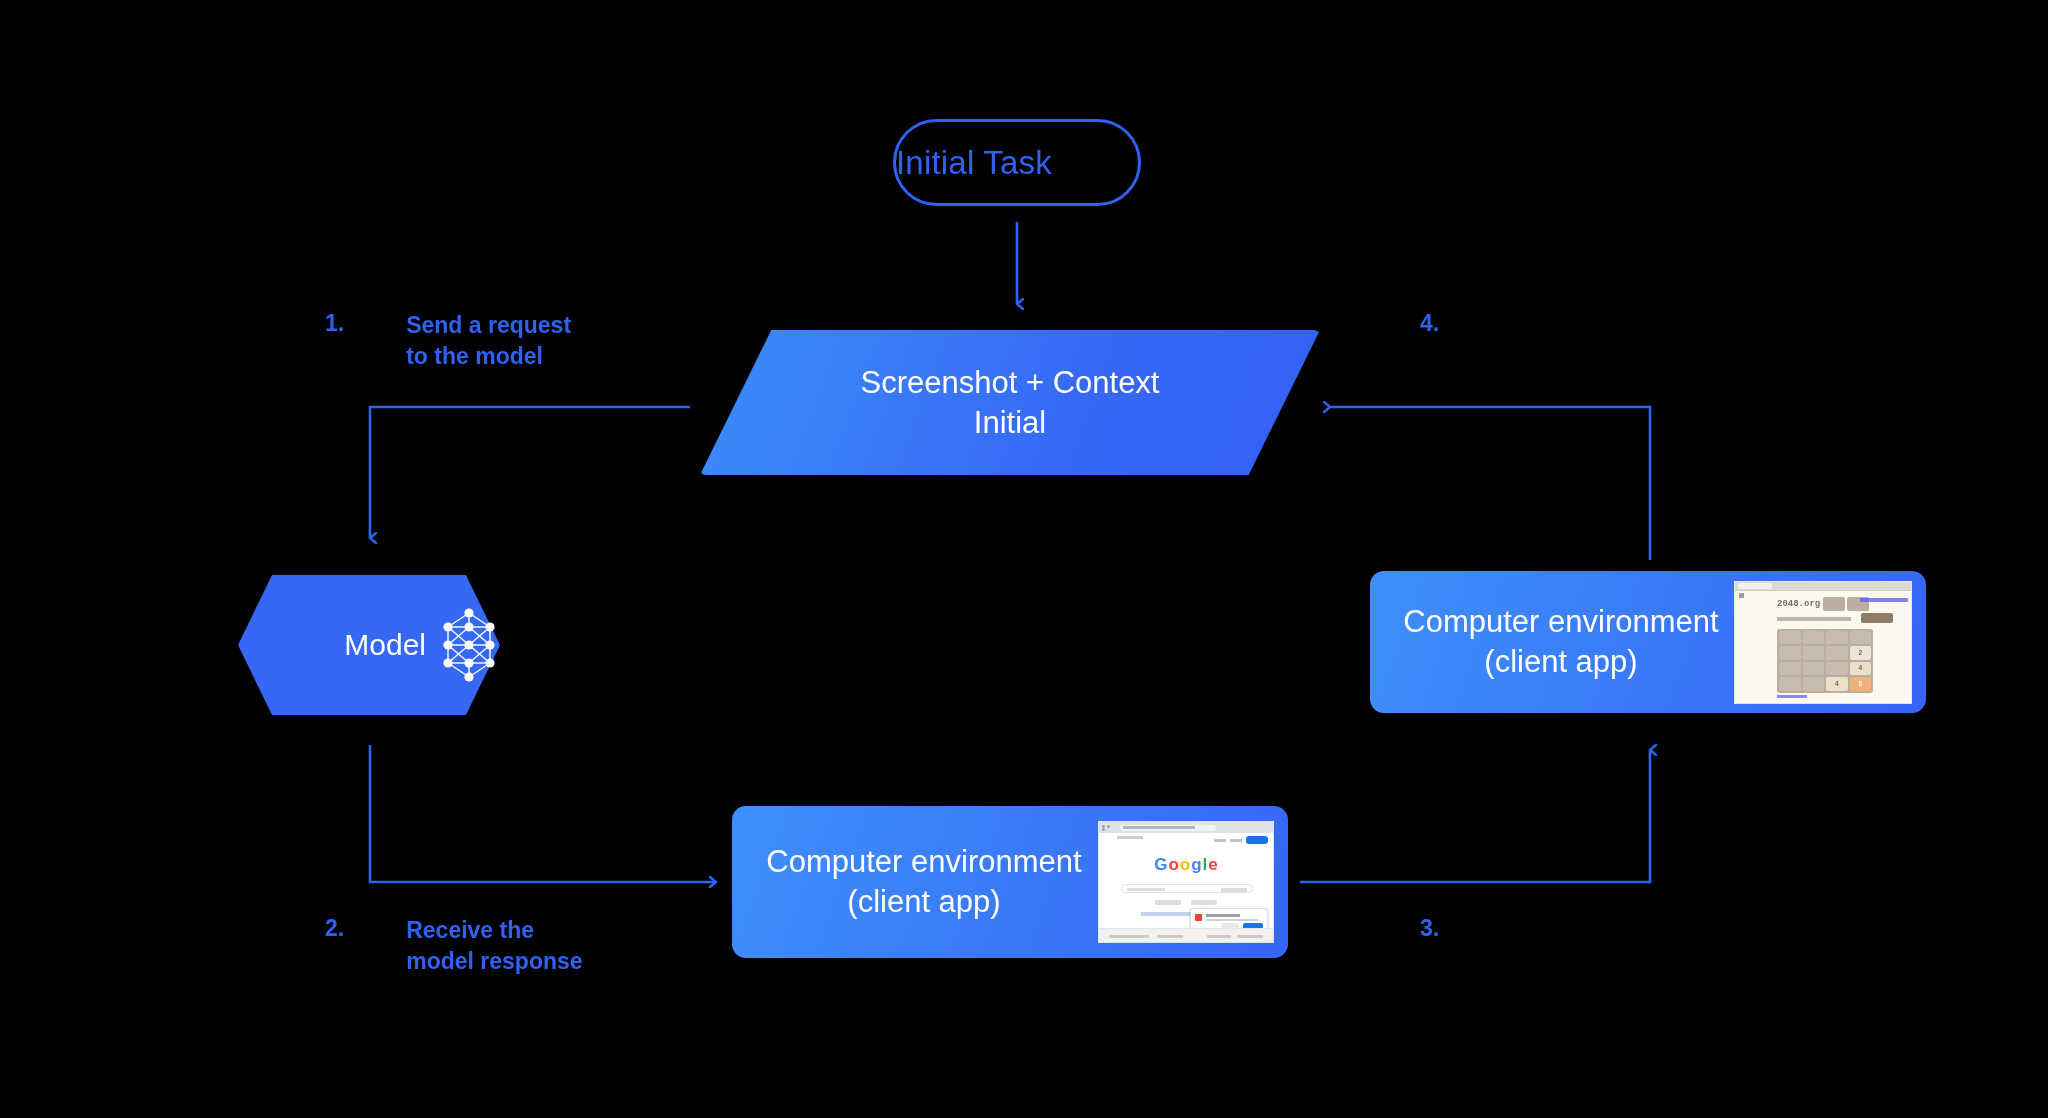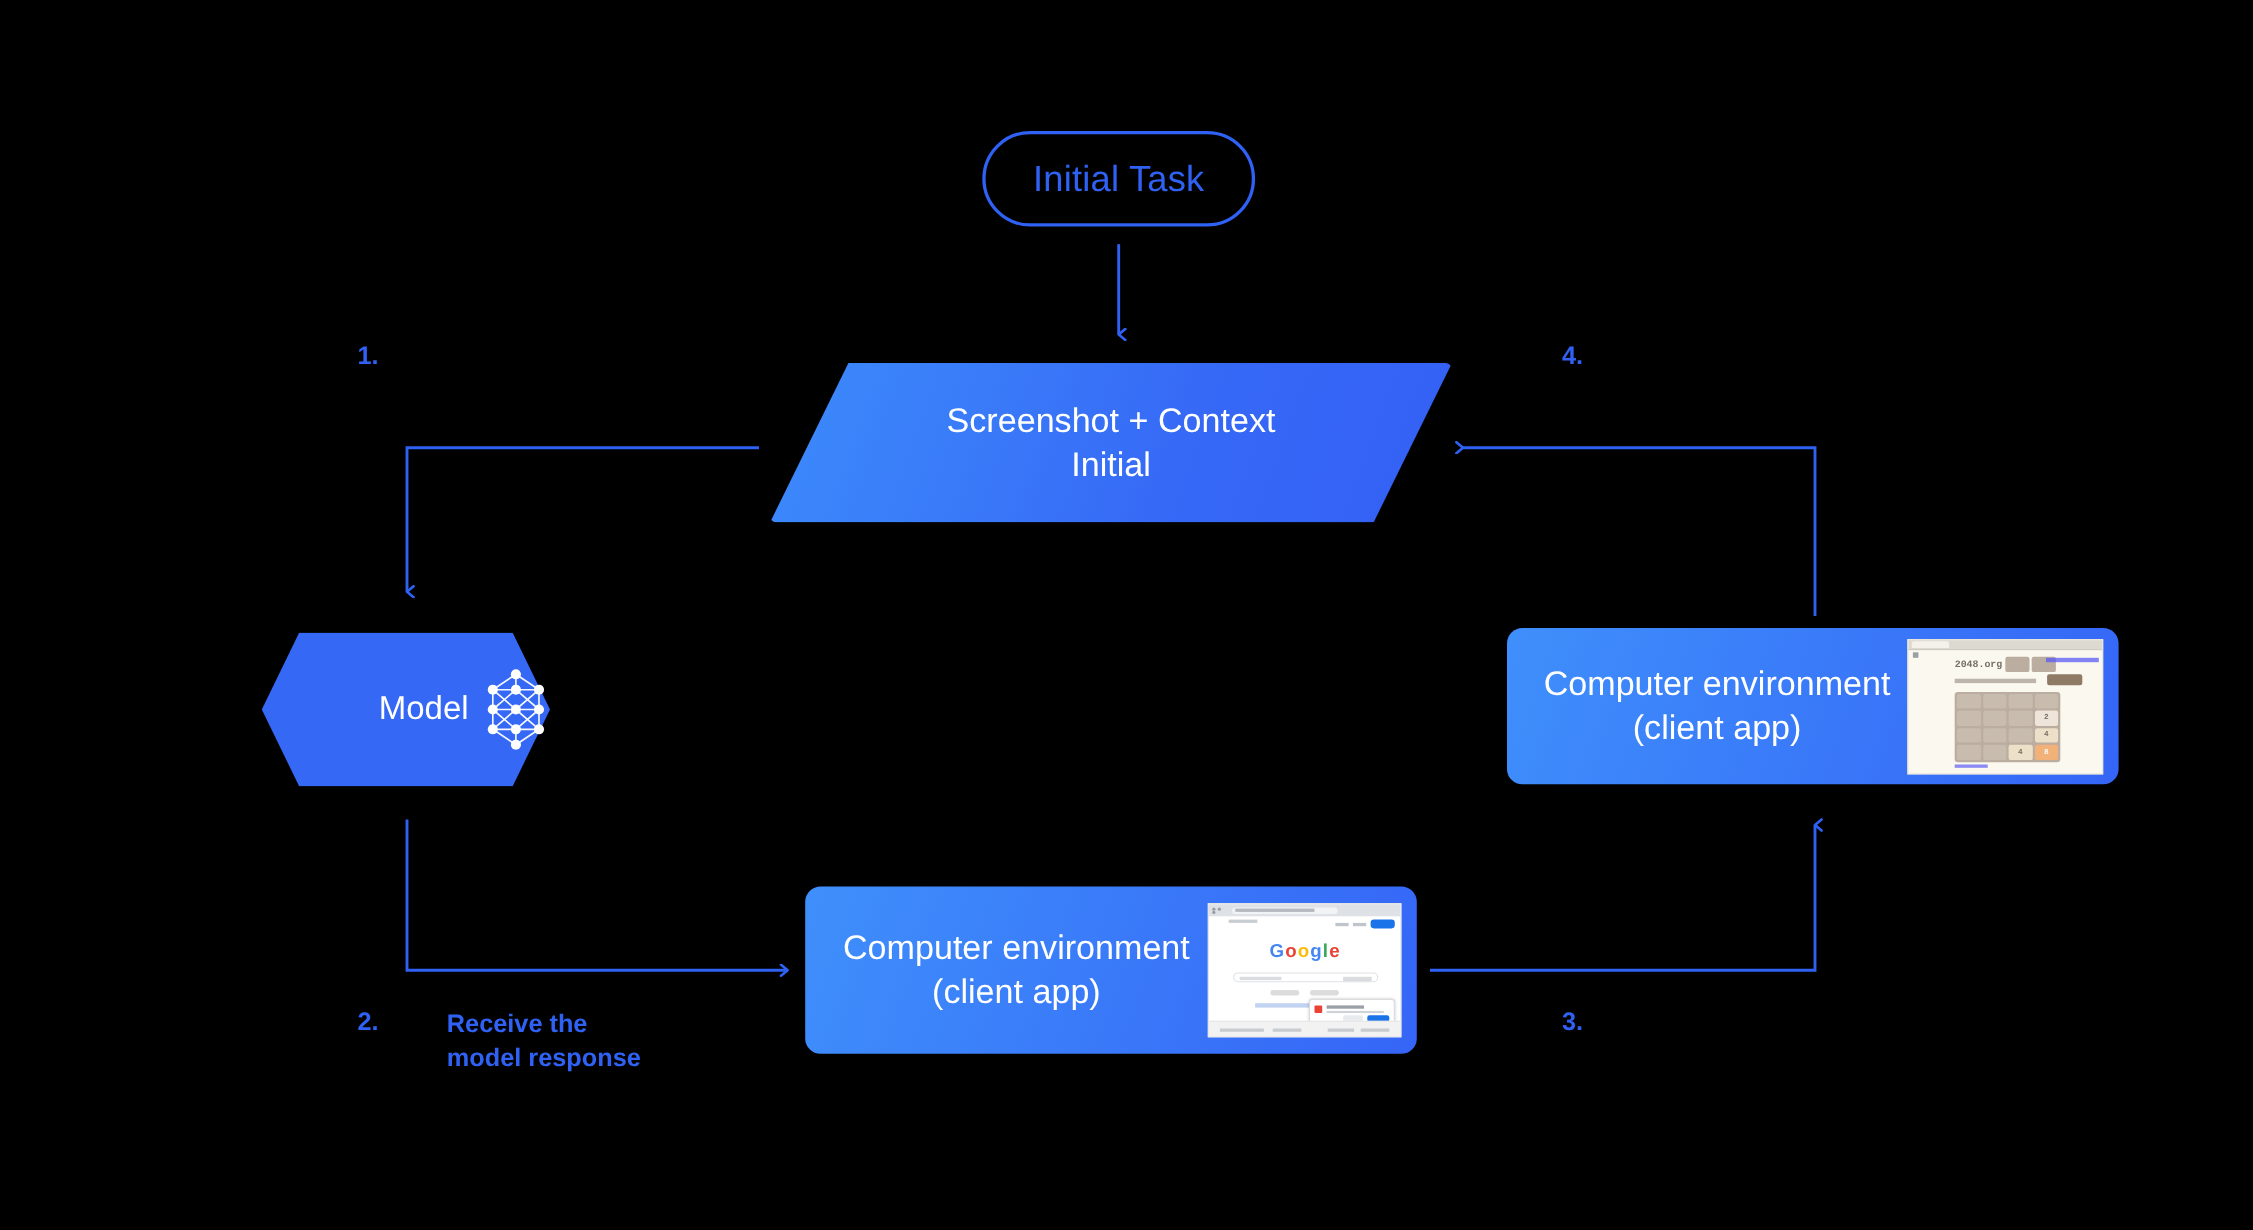--- a/index.html
+++ b/index.html
@@ -10,21 +10,21 @@
     font-family: "Liberation Sans", sans-serif;
   }
   #stage { position: relative; width: 2048px; height: 1118px; }
 
   
   #initial-task {
     position: absolute; left: 893px; top: 119px;
     width: 248px; height: 87px;
     border: 3px solid #2f62f4;
     border-radius: 48px;
-    display: flex; align-items: center; justify-content: center;
+    display: flex; align-items: center; justify-content: flex-start;
   }
   #initial-task .label {
     color: #2f62f4; font-size: 33px; letter-spacing: .2px; white-space: nowrap;
   }
 
   
   #ctx-node {
     position: absolute; left: 700px; top: 330px;
     width: 620px; height: 145px;
   }
@@ -321,20 +321,22 @@
             <i style="left:58px;width:26px"></i>
           <i style="right:42px;width:24px"></i>
             <i style="right:10px;width:26px"></i>
         </div>
       </div>
     </div>
   </div>
 
   <div class="step" id="step1">
     <span class="num">1.</span>
+    <span class="txt">Send a request
+to the model</span>
   </div>
   <div class="step" id="step2">
     <span class="num">2.</span>
     <span class="txt">Receive the
 model response</span>
   </div>
   <div class="step" id="step3">
     <span class="num">3.</span>
   </div>
   <div class="step" id="step4">

